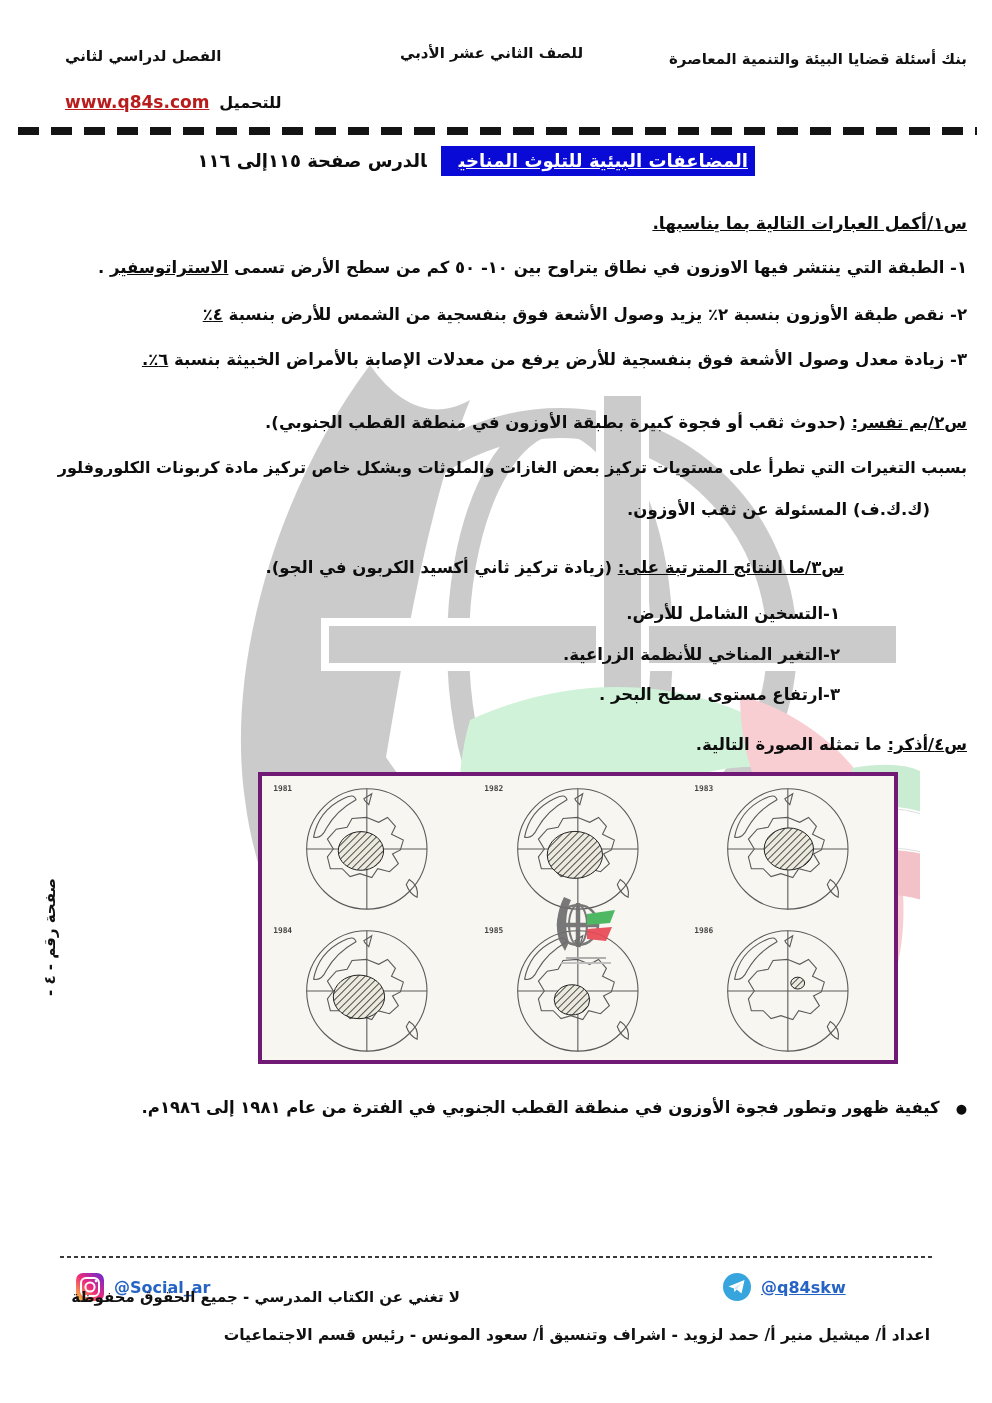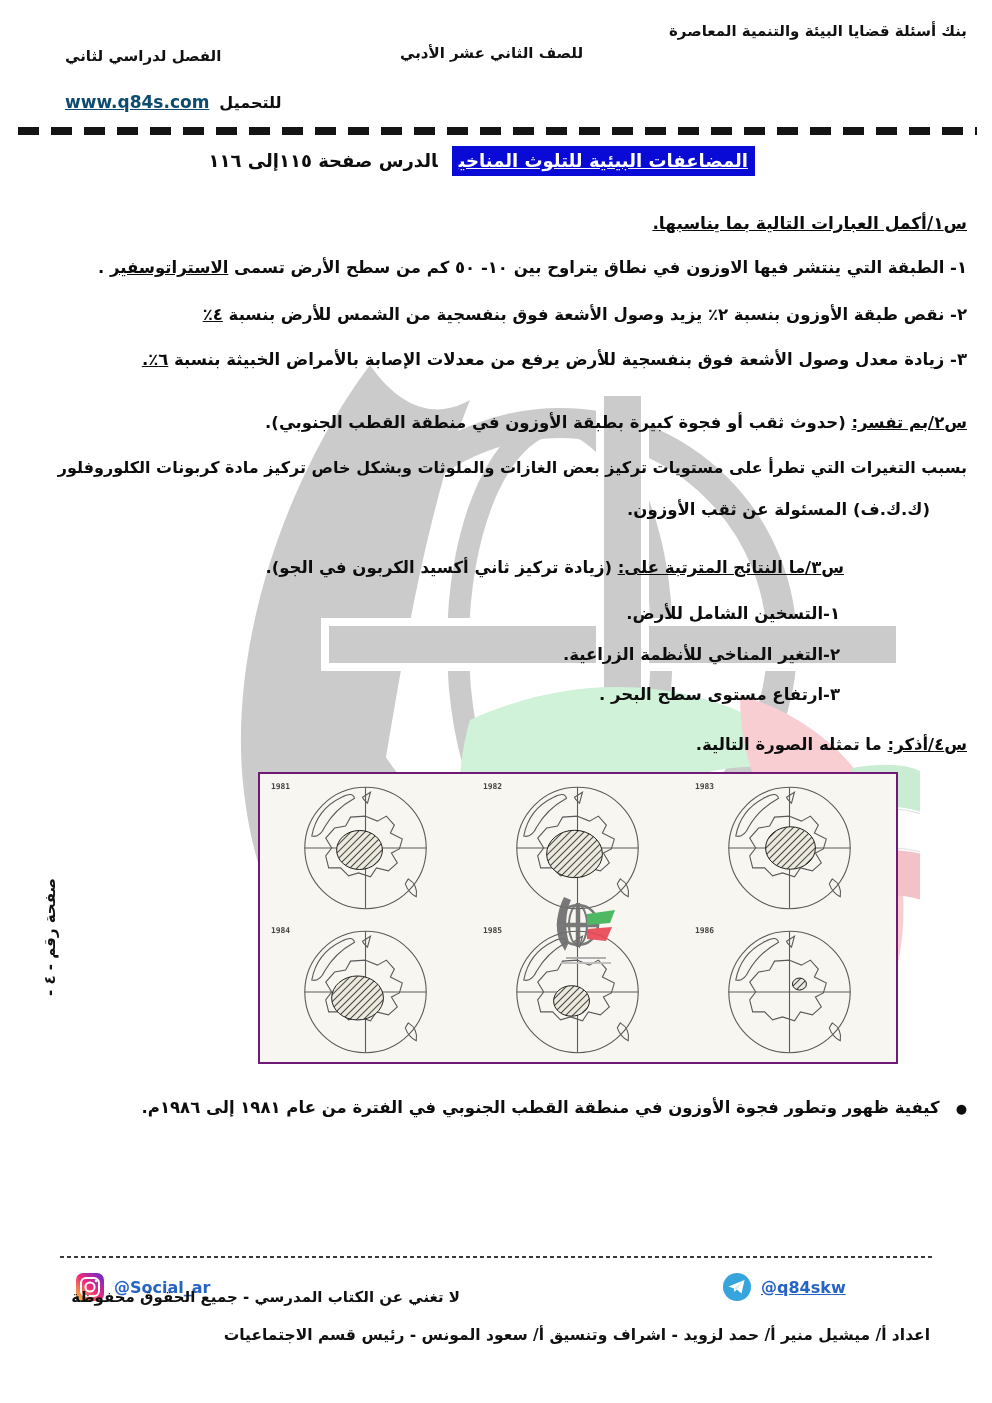--- a/index.html
+++ b/index.html
@@ -9,48 +9,48 @@
   }
   
   .watermark{position:absolute;left:40px;top:360px;width:880px;height:700px;z-index:0;opacity:.95;}
   .minilogo{position:absolute;left:548px;top:893px;width:74px;height:80px;z-index:3;opacity:.92;}
   
   .line{position:absolute;direction:rtl;white-space:nowrap;font-weight:600;font-size:16.5px;color:#0d0d0d;z-index:2;}
   .hl{font-weight:700;text-decoration:underline;}
   .blank{font-weight:700;text-decoration:underline;}
   
   .hdr{position:absolute;direction:rtl;white-space:nowrap;font-weight:700;font-size:15px;z-index:2;}
-  .hdr-r{top:22px;right:25px;}
+  .hdr-r{top:50px;right:25px;}
   .hdr-c{top:44px;left:400px;}
   .hdr-l{top:47px;left:65px;text-align:right;}
   .dl-row{position:absolute;top:92px;left:65px;direction:ltr;white-space:nowrap;z-index:2;display:flex;align-items:center;gap:10px;}
   .dl-link{font-size:17px;font-weight:700;color:#1a52c8;text-decoration:underline;cursor:pointer;}
   .dl-label{font-size:16px;font-weight:700;color:#0d0d0d;}
   .top-divider{position:absolute;top:127px;left:18px;right:15px;height:8px;z-index:2;
     background:repeating-linear-gradient(to right,#141414 0 21px,transparent 21px 33px);}
   
   .title-row{position:absolute;top:150px;right:237px;direction:rtl;white-space:nowrap;z-index:2;font-size:18px;font-weight:700;}
-  .title-hl{background:#0a0ad6;color:#ffffff;text-decoration:underline;padding:4px 7px 5px 7px;}
+  .title-hl{background:#0a0ad6;color:#ffffff;text-decoration:underline;padding:4px 7px 5px 18px;}
   .title-rest{color:#0d0d0d;margin-right:14px;}
   
   .q1h{top:213px;right:25px;font-size:17px;}
   .i1{top:258px;right:25px;}
   .i2{top:305px;right:25px;}
   .i3{top:350px;right:25px;}
   .q2l{top:413px;right:25px;}
   .a1{top:458px;right:25px;font-size:16px;}
   .a2{top:500px;right:62px;}
   .q3l{top:558px;right:148px;}
   .r1{top:604px;right:152px;}
   .r2{top:645px;right:152px;}
   .r3{top:685px;right:152px;}
   .q4l{top:735px;right:25px;}
   
   .figure{position:absolute;left:258px;top:772px;width:640px;height:292px;z-index:2;
-    background:#f8f6f1;border:2px solid #701a75;box-sizing:border-box;}
+    background:#f8f6f1;border:4px solid #701a75;box-sizing:border-box;}
   .maps-grid{display:grid;grid-template-columns:repeat(3,1fr);grid-template-rows:repeat(2,1fr);width:100%;height:100%;}
   .map{width:100%;height:100%;}
   .map .ln{fill:none;stroke:#5a5a5a;stroke-width:1.1;}
   .map .yr{font-size:8px;font-weight:700;fill:#444;font-family:"DejaVu Sans Mono",monospace;}
   .bullet-line{top:1098px;right:25px;display:flex;flex-direction:row;gap:16px;align-items:flex-start;}
   .bullet{font-size:13px;line-height:22px;}
   
   .page-label{position:absolute;left:-30px;top:928px;width:160px;text-align:center;transform:rotate(-90deg);
     direction:rtl;white-space:nowrap;font-weight:700;font-size:15px;z-index:2;}
   
@@ -97,21 +97,21 @@
     <path d="M812,408 Q860,400 882,412 L882,452 Q850,442 812,450 Z" fill="#c8ecd0"></path>
     <path d="M812,452 Q850,444 882,454 L882,492 Q850,484 812,492 Z" fill="#ffffff" stroke="#dddddd" stroke-width="1"></path>
     <path d="M812,494 Q850,486 882,494 L882,540 Q848,530 812,540 Z" fill="#f3bfc6"></path>
   </svg>
 
   <div class="hdr hdr-r">بنك أسئلة قضايا البيئة والتنمية المعاصرة</div>
   <div class="hdr hdr-c">للصف الثاني عشر الأدبي</div>
   <div class="hdr hdr-l">الفصل لدراسي لثاني</div>
 
   <div class="dl-row">
-    <a class="dl-link" style="color: #0c4a6e;">www.q84s.com</a>
+    <a class="dl-link" style="color: #b91c1c;">www.q84s.com</a>
     <span class="dl-label">للتحميل</span>
   </div>
 
   <div class="top-divider"></div>
 
   <div class="title-row">
     <span class="title-hl" style="background: rgb(10, 10, 214);">المضاعفات البيئية للتلوث المناخي</span><span class="title-rest">الدرس صفحة ١١٥إلى ١١٦</span>
   </div>
 
   <div class="line hl q1h">س١/أكمل العبارات التالية بما يناسبها.</div>

